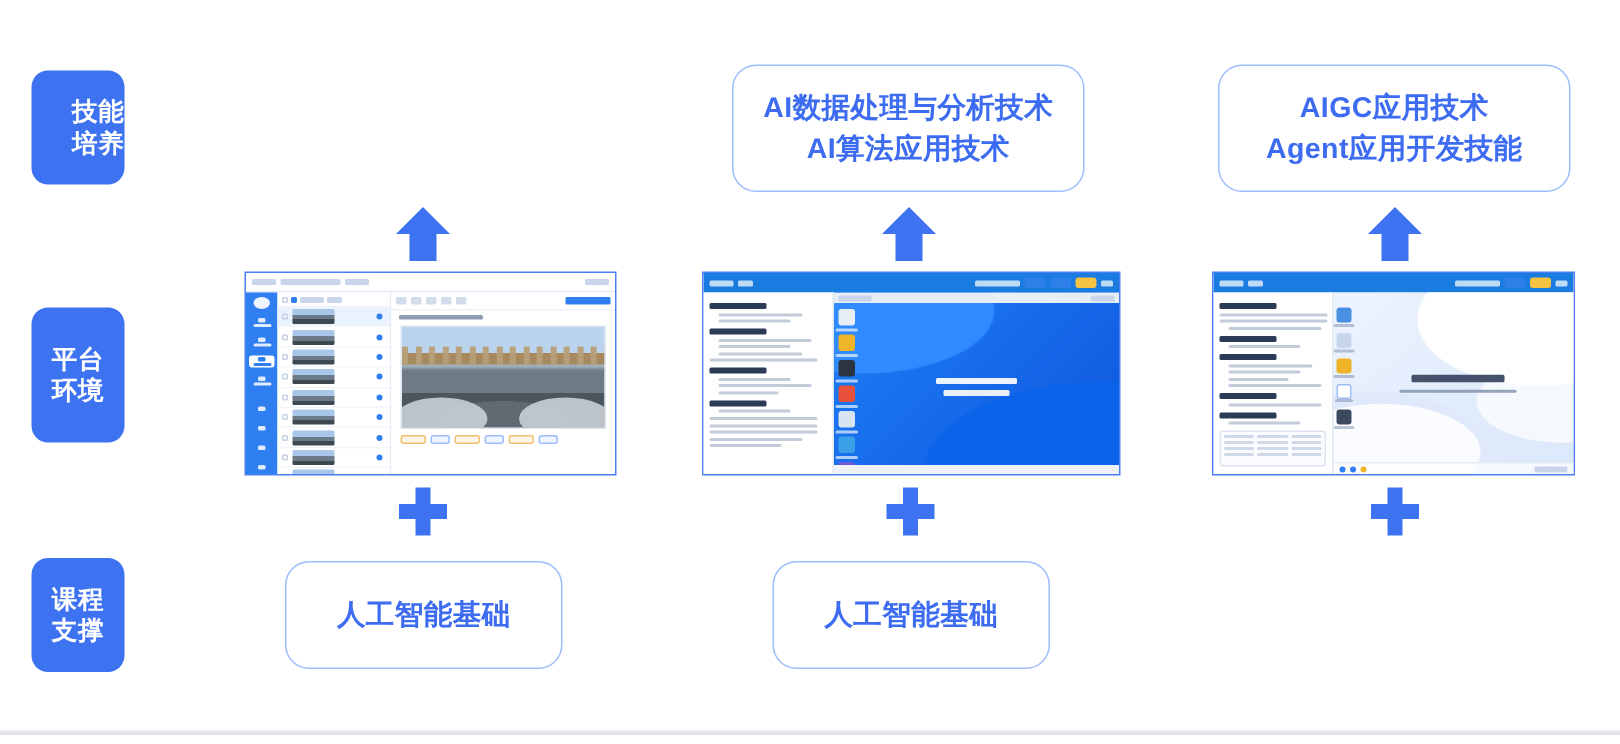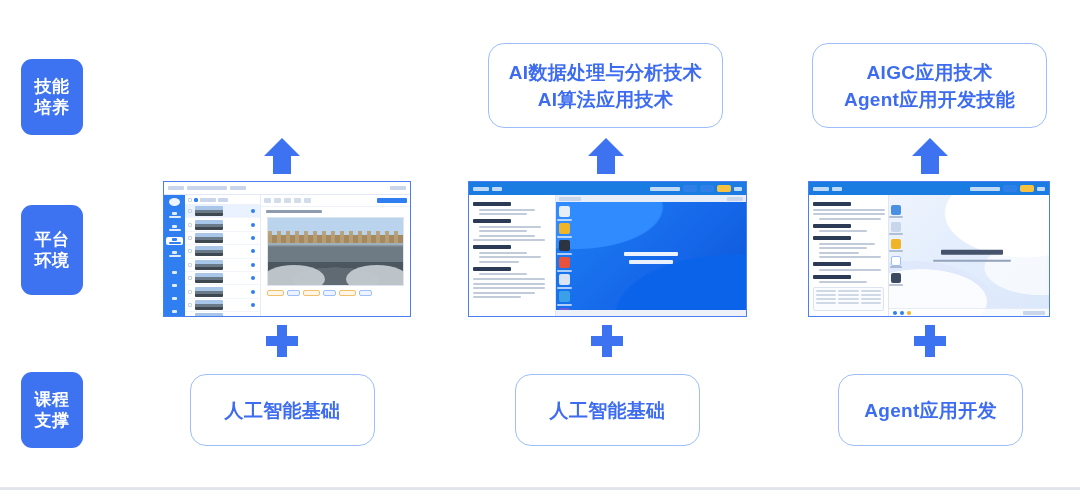--- a/index.html
+++ b/index.html
@@ -21,21 +21,21 @@
     font-weight: bold;
     font-size: 17px;
     line-height: 21px;
     letter-spacing: 0.5px;
     display: flex; flex-direction: column;
     align-items: center; justify-content: center;
     text-align: center;
   }
   .row-label span { display:block; white-space: nowrap; }
 
-  #label-skill    { left: 21px; top: 59px;  height: 76px; }
+  #label-skill    { left: 21px; top: 47px;  height: 76px; align-items: flex-end; }
   #label-platform { left: 21px; top: 205px; height: 90px; }
   #label-course   { left: 21px; top: 372px; height: 76px; }
 
   
   .card {
     position: absolute;
     border: 1.6px solid #9dbdfb;
     border-radius: 16px;
     background: #ffffff;
     display: flex; align-items: center; justify-content: center;
@@ -526,18 +526,15 @@
       </div>
     </div>
   </div>
 
   <div class="card" id="course-card-1">
     <div class="card-text">人工智能基础</div>
   </div>
   <div class="card" id="course-card-2">
     <div class="card-text">人工智能基础</div>
   </div>
-  <div class="card" id="course-card-3">
-    <div class="card-text">Agent应用开发</div>
-  </div>
 
   <div id="bottom-divider"></div>
 </div>
 
 </body></html>

